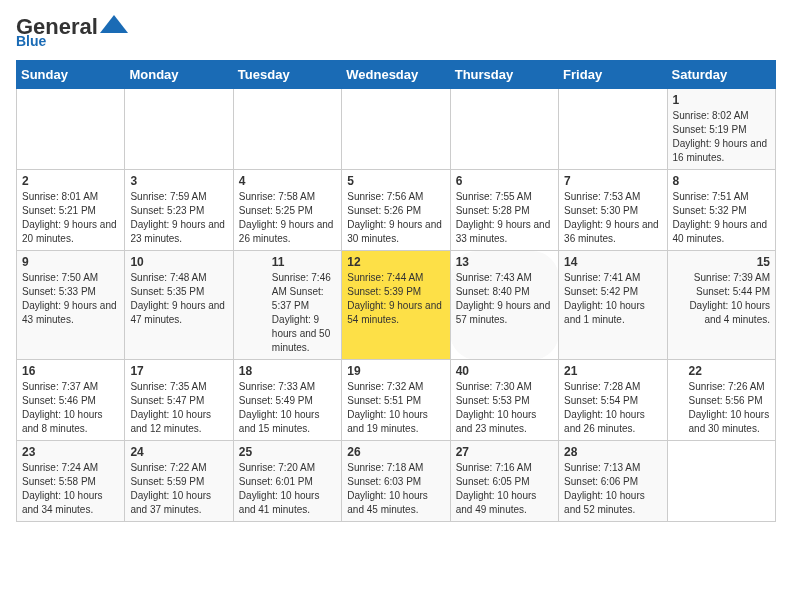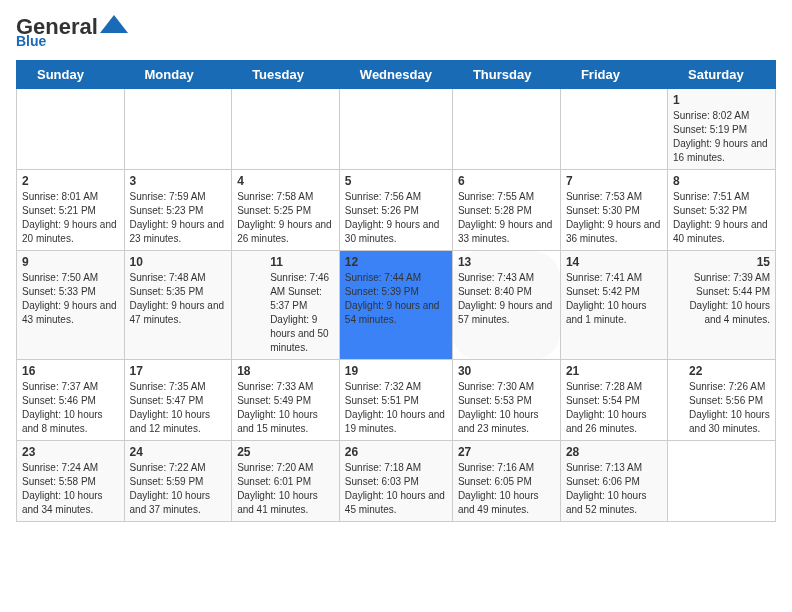--- a/index.html
+++ b/index.html
@@ -43,21 +43,21 @@
     .calendar {
       width: 100%;
       border-collapse: collapse;
       border: 1px solid #ccc;
     }
     .calendar th {
       background: #1a6bb5;
       color: #fff;
       font-size: 13px;
       font-weight: bold;
-      padding: 6px 20px;
+      padding: 6px 4px;
       text-align: left;
       border: 1px solid #1a6bb5;
     }
     .calendar td {
       border: 1px solid #ccc;
       vertical-align: top;
       padding: 4px 5px;
       width: calc(100% / 7);
       font-size: 10.5px;
       color: #333;
@@ -189,21 +189,21 @@
           <div class="day-info">Sunrise: 7:48 AM
 Sunset: 5:35 PM
 Daylight: 9 hours and 47 minutes.</div>
         </td>
         <td style="background: rgb(249, 249, 249); padding-left: 38px;">
           <span class="day-num">11</span>
           <div class="day-info">Sunrise: 7:46 AM
 Sunset: 5:37 PM
 Daylight: 9 hours and 50 minutes.</div>
         </td>
-        <td style="background: #3b82f6;">
+        <td style="background: #fde047;">
           <span class="day-num">12</span>
           <div class="day-info">Sunrise: 7:44 AM
 Sunset: 5:39 PM
 Daylight: 9 hours and 54 minutes.</div>
         </td>
         <td style="background: rgb(249, 249, 249); border-radius: 27px;">
           <span class="day-num">13</span>
           <div class="day-info">Sunrise: 7:43 AM
 Sunset: 8:40 PM
 Daylight: 9 hours and 57 minutes.</div>
@@ -240,21 +240,21 @@
 Sunset: 5:49 PM
 Daylight: 10 hours and 15 minutes.</div>
         </td>
         <td style="background: rgb(255, 255, 255);">
           <span class="day-num">19</span>
           <div class="day-info">Sunrise: 7:32 AM
 Sunset: 5:51 PM
 Daylight: 10 hours and 19 minutes.</div>
         </td>
         <td style="background: rgb(255, 255, 255);">
-          <span class="day-num">30</span>
+          <span class="day-num">40</span>
           <div class="day-info">Sunrise: 7:30 AM
 Sunset: 5:53 PM
 Daylight: 10 hours and 23 minutes.</div>
         </td>
         <td style="background: rgb(255, 255, 255);">
           <span class="day-num">21</span>
           <div class="day-info">Sunrise: 7:28 AM
 Sunset: 5:54 PM
 Daylight: 10 hours and 26 minutes.</div>
         </td>

